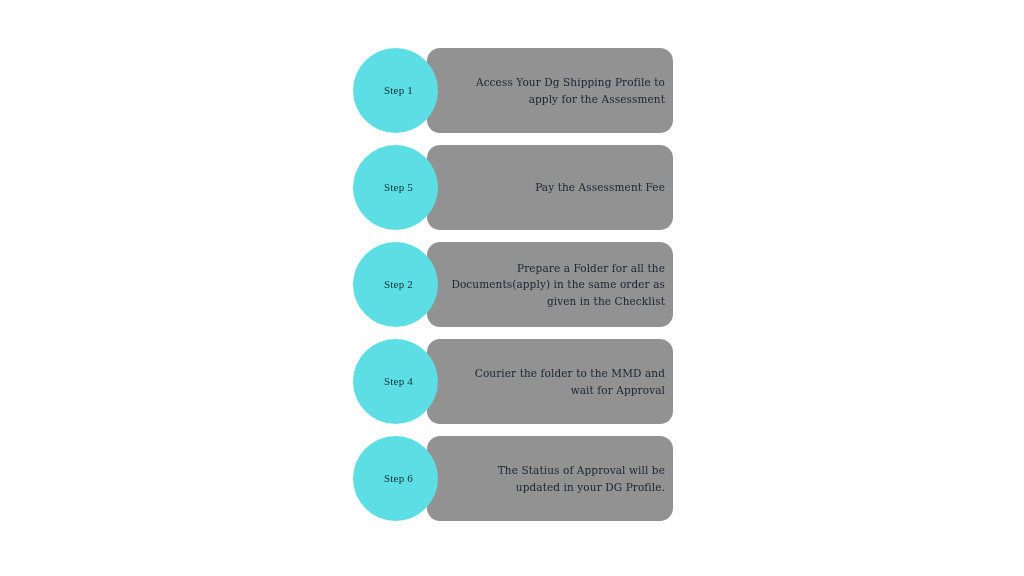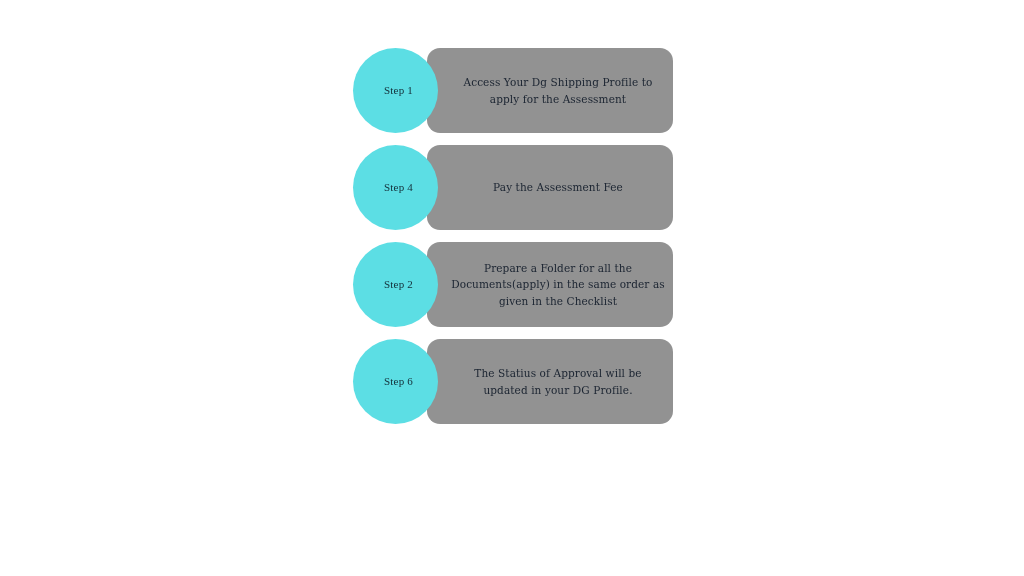--- a/index.html
+++ b/index.html
@@ -50,21 +50,21 @@
     display: flex;
     align-items: center;
     justify-content: center;
   }
 
   .step-text {
     display: block;
     width: 214px;
     margin: 4px auto;
     padding-left: 16px;
-    text-align: center;
+    text-align: right;
     color: #1b2431;
     font-size: 10.5px;
     line-height: 16.5px;
     letter-spacing: 0.1px;
     font-family: "DejaVu Serif", "Liberation Serif", serif;
   }
 
   
   .step-circle {
     position: absolute;
@@ -103,33 +103,41 @@
       <div class="step-circle">
         <span class="step-label">Step 1</span>
       </div>
     </div>
 
     <div class="step-row">
       <div class="step-bar">
         <span class="step-text">Pay the Assessment Fee</span>
       </div>
       <div class="step-circle">
-        <span class="step-label">Step 4</span>
+        <span class="step-label">Step 5</span>
       </div>
     </div>
 
     <div class="step-row">
       <div class="step-bar">
         <span class="step-text">Prepare a Folder for all the Documents(apply) in the same order as given in the Checklist</span>
       </div>
       <div class="step-circle">
         <span class="step-label">Step 2</span>
       </div>
     </div>
 
+    <div class="step-row">
+      <div class="step-bar">
+        <span class="step-text">Courier the folder to the MMD and wait for Approval</span>
+      </div>
+      <div class="step-circle">
+        <span class="step-label">Step 4</span>
+      </div>
+    </div>
 
     <div class="step-row">
       <div class="step-bar">
         <span class="step-text">The Statius of Approval will be updated in your DG Profile.</span>
       </div>
       <div class="step-circle">
         <span class="step-label">Step 6</span>
       </div>
     </div>
 

